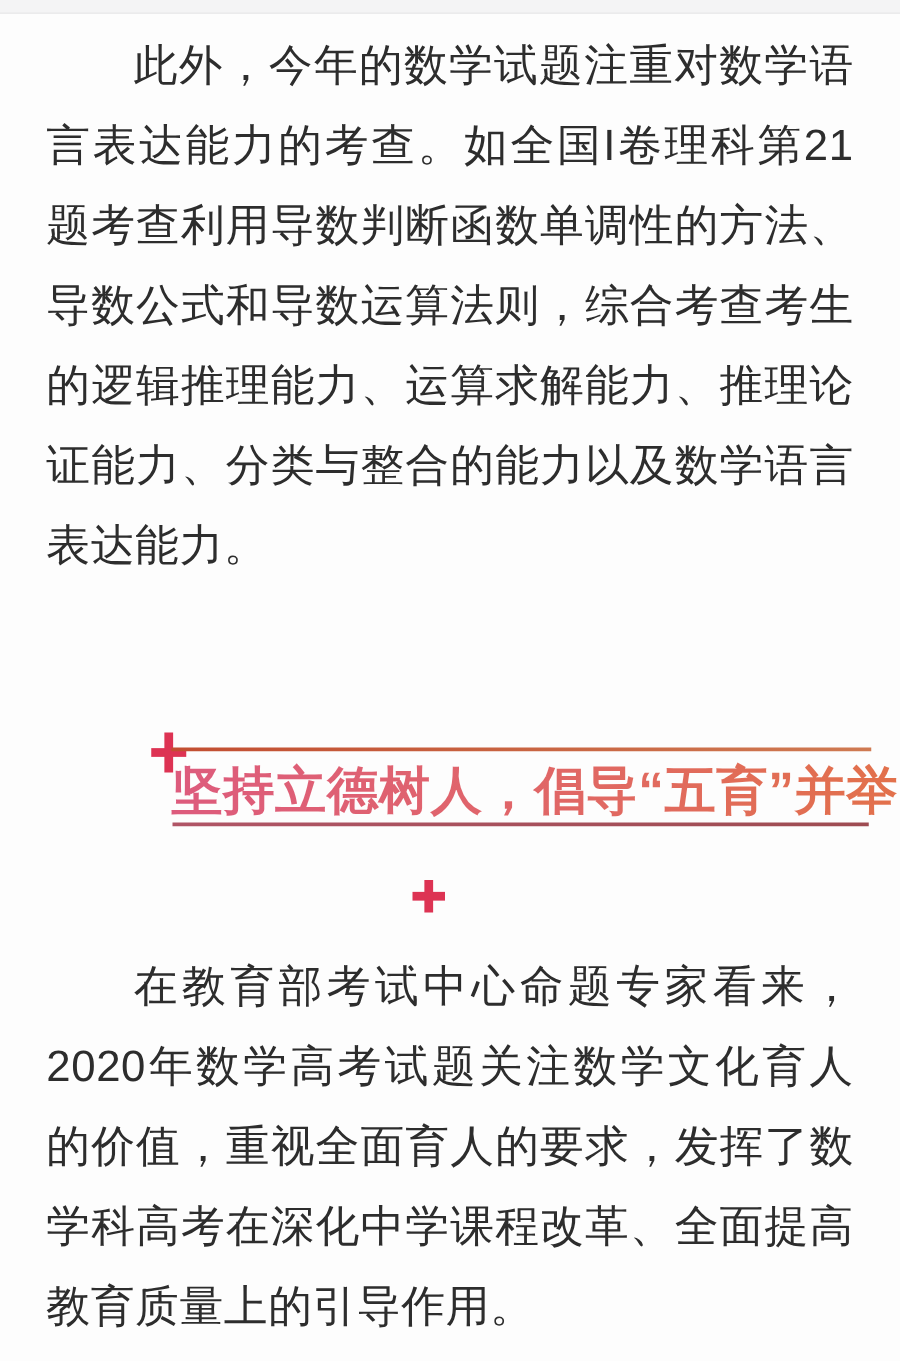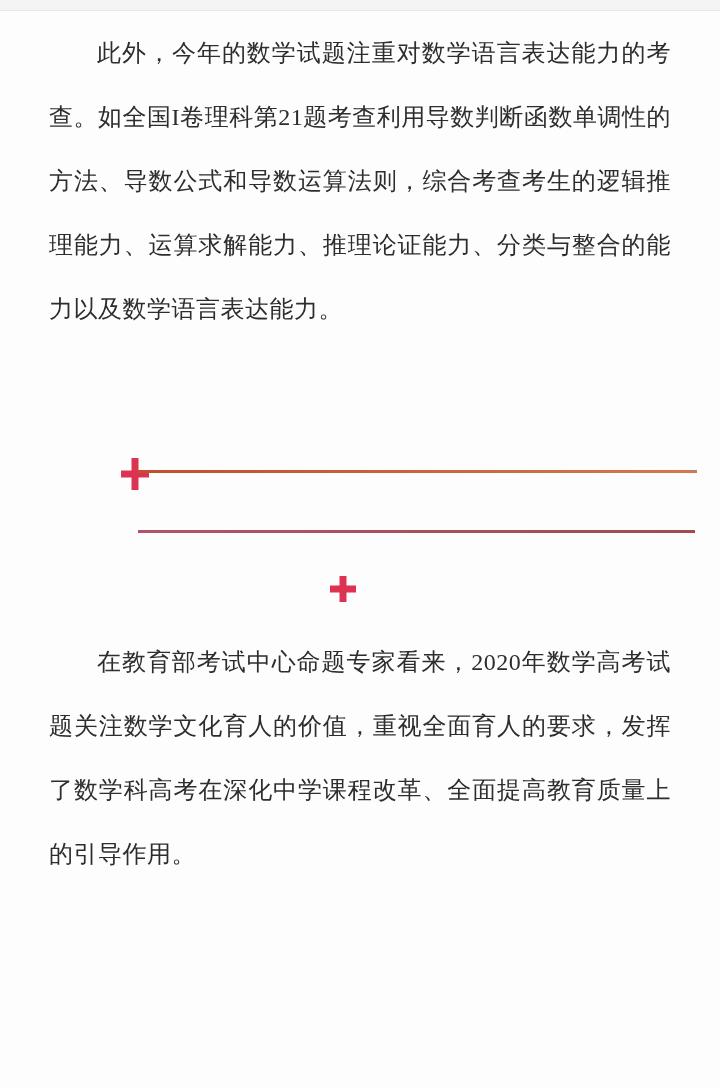--- a/index.html
+++ b/index.html
@@ -13,29 +13,28 @@
   }
   .top-strip {
     height: 10px;
     background: var(--top-strip, #f4f4f5);
     border-bottom: 1px solid var(--top-strip-edge, #e7e7e9);
   }
   .content {
     padding: 0 33px;
   }
   .body-para {
-    margin: 16px;
-    font-size: 24px;
+    margin: 4px;
+    font-size: 35px;
     line-height: 64px;
     color: var(--body-text, #2d2d2d);
     text-align: justify;
     text-justify: inter-ideograph;
     text-indent: 2em;
     letter-spacing: 0.5px;
-    font-family: Liberation Serif, serif;
   }
   .para-1 { margin-top: 10px; }
   .para-2 { margin-top: 18px; }
 
   .headline-block {
     position: relative;
     height: 154px;
     margin: 117px -33px 0;
   }
   .plus {
@@ -106,19 +105,20 @@
 
 <div class="top-strip"></div>
 
 <div class="content">
 
   <p class="body-para para-1">此外，今年的数学试题注重对数学语言表达能力的考查。如全国I卷理科第21题考查利用导数判断函数单调性的方法、导数公式和导数运算法则，综合考查考生的逻辑推理能力、运算求解能力、推理论证能力、分类与整合的能力以及数学语言表达能力。</p>
 
   <div class="headline-block">
     <span class="plus plus-left"></span>
     <div class="top-rule"></div>
+    <h2 class="headline-text">坚持立德树人，倡导“五育”并举</h2>
     <div class="bottom-rule"></div>
     <span class="plus plus-center"></span>
   </div>
 
   <p class="body-para para-2">在教育部考试中心命题专家看来，2020年数学高考试题关注数学文化育人的价值，重视全面育人的要求，发挥了数学科高考在深化中学课程改革、全面提高教育质量上的引导作用。</p>
 
 </div>
 
 </body></html>

